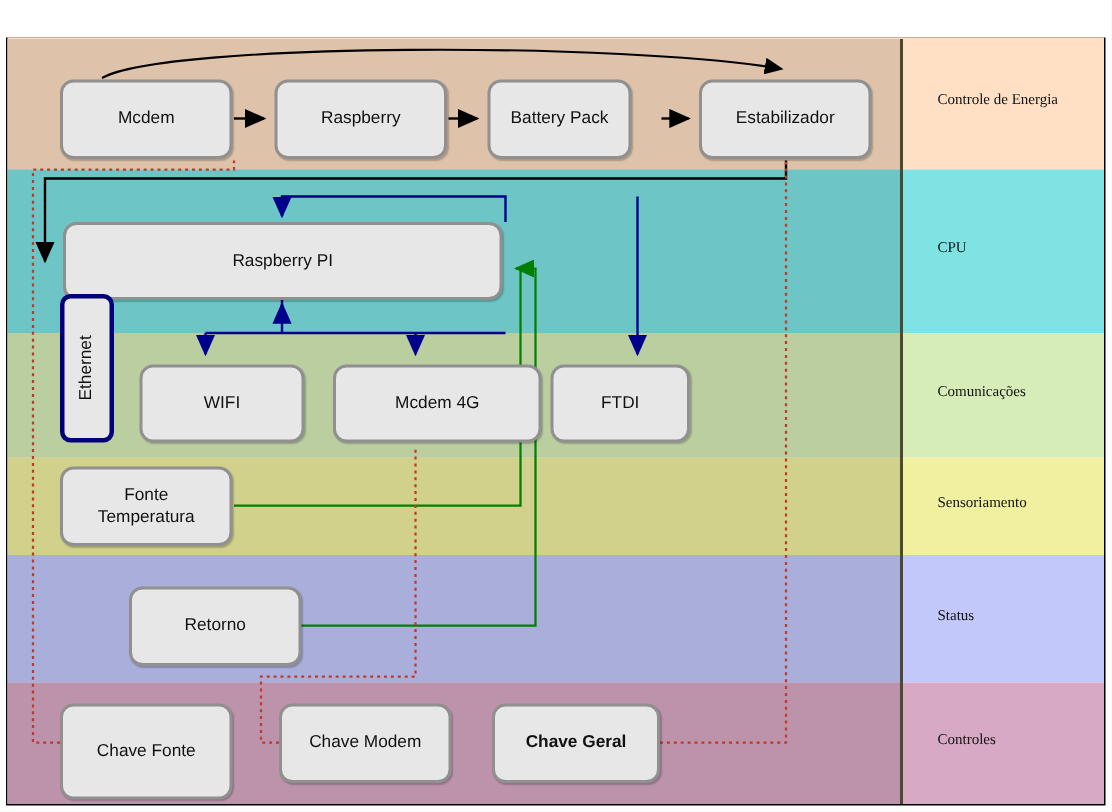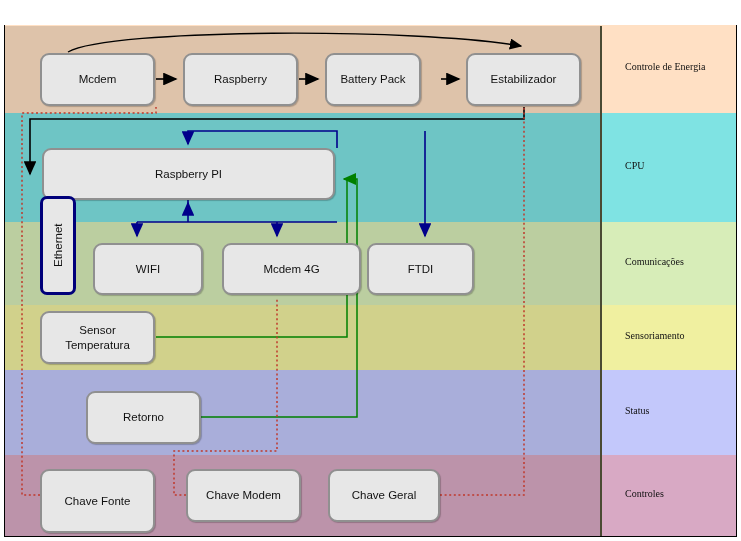--- a/index.html
+++ b/index.html
@@ -221,34 +221,34 @@
       </div>
       <div class="block ethernet" style="left: 40px; top: 196px; width: 36px; height: 99px;">
         <span style="white-space: pre-line;">Ethernet</span>
       </div>
       <div class="block" style="left: 93px; top: 243px; width: 110px; height: 52px;">
         <span style="white-space: pre-line;">WIFI</span>
       </div>
       <div class="block" style="left: 222px; top: 243px; width: 139px; height: 52px;">
         <span style="white-space: pre-line;">Mcdem 4G</span>
       </div>
-      <div class="block" style="left: 367px; top: 243px; width: 107px; height: 52px;">
+      <div class="block" style="left: 367px; top: 243px; width: 93px; height: 52px;">
         <span style="white-space: pre-line;">FTDI</span>
       </div>
       <div class="block" style="left: 40px; top: 311px; width: 115px; height: 53px;">
-        <span style="white-space: pre-line;">Sensor
+        <span style="white-space: pre-line;">Fonte
 Temperatura</span>
       </div>
       <div class="block" style="left: 40px; top: 391px; width: 115px; height: 53px; margin-left: 46px;">
         <span style="white-space: pre-line;">Retorno</span>
       </div>
       <div class="block" style="left: 40px; top: 469px; width: 115px; height: 64px;">
         <span style="white-space: pre-line;">Chave Fonte</span>
       </div>
       <div class="block" style="left: 186px; top: 469px; width: 115px; height: 53px;">
         <span style="white-space: pre-line;">Chave Modem</span>
       </div>
-      <div class="block" style="left: 328px; top: 469px; width: 112px; height: 53px;">
+      <div class="block" style="left: 328px; top: 469px; width: 112px; height: 53px; font-weight: bold;">
         <span style="white-space: pre-line;">Chave Geral</span>
       </div>
     </div>
 
 </div>
 
 </body></html>

